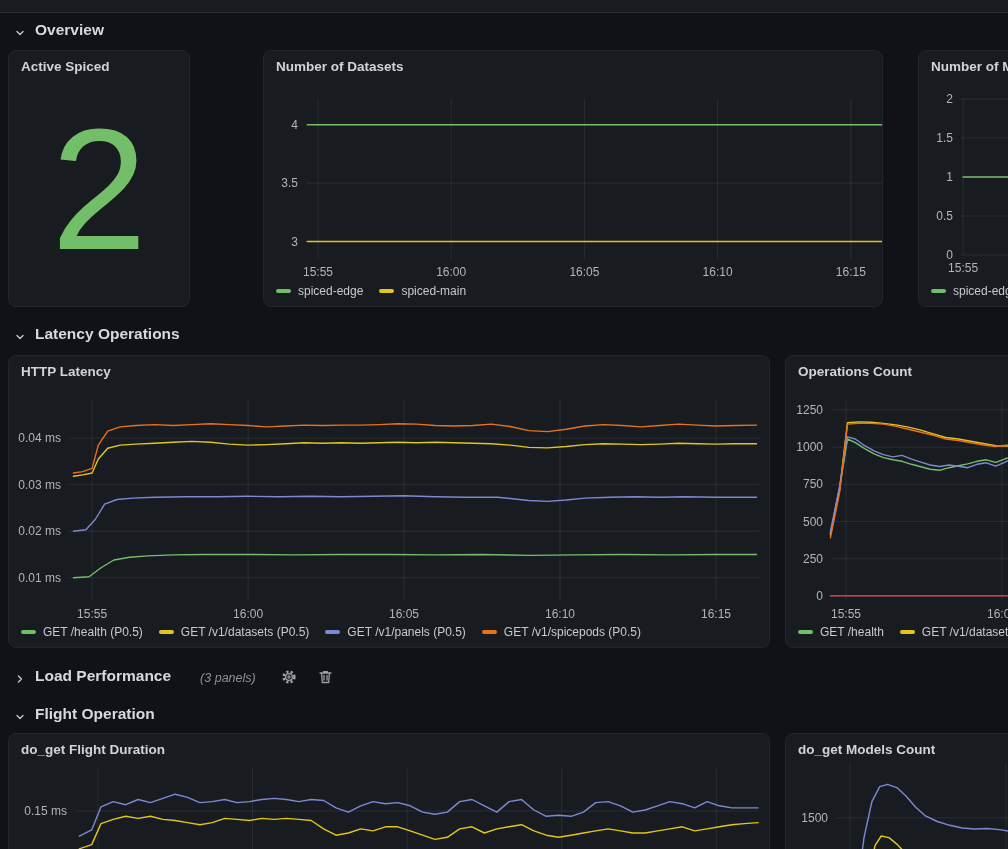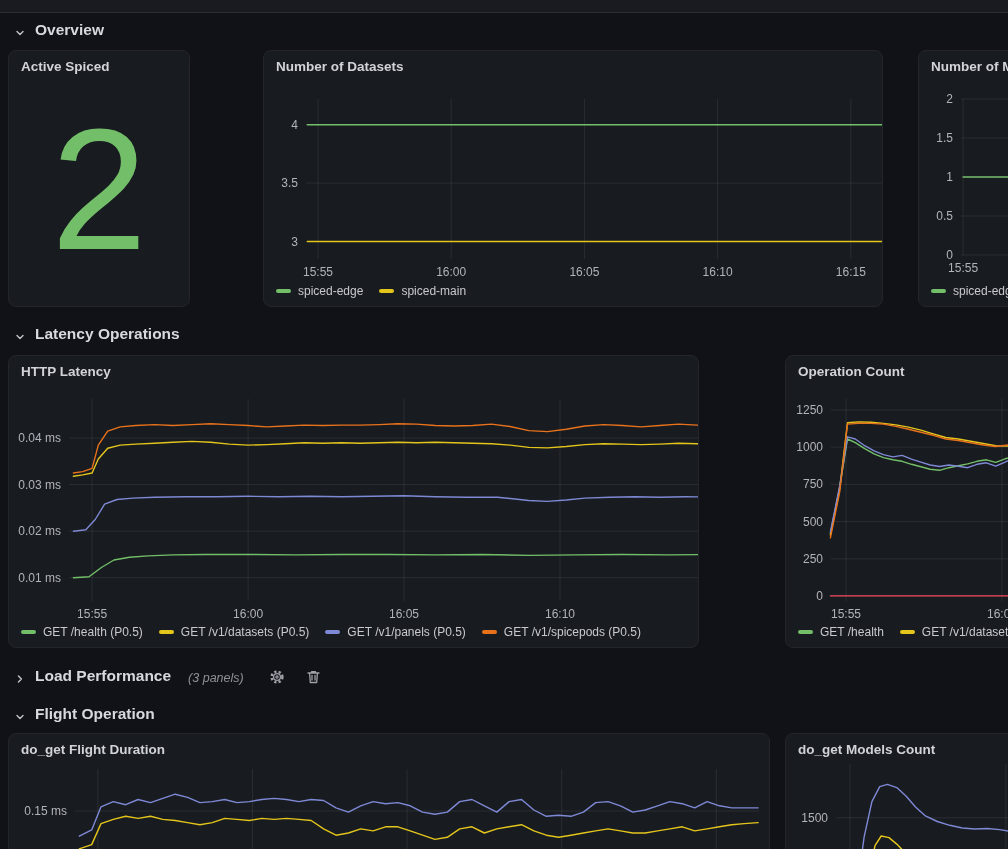--- a/index.html
+++ b/index.html
@@ -5,21 +5,21 @@
   html,body{margin:0;padding:0}
   body{
     width:1008px;height:849px;overflow:hidden;position:relative;
     background:#111217;font-family:"Liberation Sans",sans-serif;
   }
   .topstrip{position:absolute;left:0;top:0;width:1008px;height:13px;
     background:#1a1b20;border-bottom:1px solid #2c2d33;box-sizing:border-box}
   .section-hdr{position:absolute;display:flex;align-items:flex-end;gap:9px;
     color:#d8d9de;font-size:15.5px;font-weight:700;cursor:pointer;white-space:nowrap}
   .section-hdr .chev{width:12px;height:12px;flex:0 0 auto;stroke:#c3c4cc}
-  .section-hdr .meta{font-size:12.5px;font-weight:400;font-style:italic;color:#8e9097;margin-left:8px}
+  .section-hdr .meta{font-size:12.5px;font-weight:400;font-style:italic;color:#8e9097;margin-left:20px}
   .row-icons{display:flex;align-items:center;gap:21px;margin-left:16px}
   .row-icons svg{stroke:#9fa1a8;fill:none;stroke-width:1.3}
   .panel{position:absolute;background:#181b1f;border:1px solid #24252b;border-radius:8px;
     box-sizing:border-box;overflow:hidden}
   .panel-title{position:absolute;top:8px;left:12px;font-size:13.5px;font-weight:600;
     color:#d2d3d8;white-space:nowrap;z-index:2;cursor:pointer}
   .chart{position:absolute;left:0;top:0}
   .chart line.grid{stroke:rgba(226,232,245,0.09);stroke-width:1}
   .chart text{font-family:"Liberation Sans",sans-serif;font-size:12px;fill:#b2b4bc}
   .chart text.yt{text-anchor:end}
@@ -116,21 +116,21 @@
     </div>
 </div>
 
 <div class="section-hdr" style="left:14px;top:321px;height:22px">
   <svg class="chev" viewBox="0 0 14 14">
       <path d="M3.5 5.2 7 8.7l3.5-3.5" fill="none" stroke-width="1.6" stroke-linecap="round" stroke-linejoin="round"></path>
     </svg>
   <span>Latency Operations</span>
 </div>
 
-<div class="panel" style="left:8px;top:355px;width:691px;height:293px">
+<div class="panel" style="left:8px;top:355px;width:762px;height:293px">
   <div class="panel-title">HTTP Latency</div>
   <svg class="chart" width="762" height="293" viewBox="0 0 762 293">
       <line class="grid" x1="60" x2="750" y1="221.7" y2="221.7"></line>
       <text class="yt" x="52" y="225.7">0.01 ms</text>
       <line class="grid" x1="60" x2="750" y1="175.2" y2="175.2"></line>
       <text class="yt" x="52" y="179.2">0.02 ms</text>
       <line class="grid" x1="60" x2="750" y1="128.6" y2="128.6"></line>
       <text class="yt" x="52" y="132.6">0.03 ms</text>
       <line class="grid" x1="60" x2="750" y1="82.1" y2="82.1"></line>
       <text class="yt" x="52" y="86.1">0.04 ms</text>
@@ -163,21 +163,21 @@
         <span class="lb">GET /v1/panels (P0.5)</span>
       </span>
       <span class="item">
         <span class="sw" style="background: rgb(232, 114, 28);"></span>
         <span class="lb">GET /v1/spicepods (P0.5)</span>
       </span>
     </div>
 </div>
 
 <div class="panel" style="left:785px;top:355px;width:640px;height:293px">
-  <div class="panel-title">Operation Count</div>
+  <div class="panel-title">Operations Count</div>
   <svg class="chart" width="640" height="293" viewBox="0 0 640 293">
       <line class="grid" x1="45" x2="630" y1="239.9" y2="239.9"></line>
       <text class="yt" x="37" y="243.9">0</text>
       <line class="grid" x1="45" x2="630" y1="202.8" y2="202.8"></line>
       <text class="yt" x="37" y="206.8">250</text>
       <line class="grid" x1="45" x2="630" y1="165.6" y2="165.6"></line>
       <text class="yt" x="37" y="169.6">500</text>
       <line class="grid" x1="45" x2="630" y1="128.4" y2="128.4"></line>
       <text class="yt" x="37" y="132.4">750</text>
       <line class="grid" x1="45" x2="630" y1="91.2" y2="91.2"></line>

